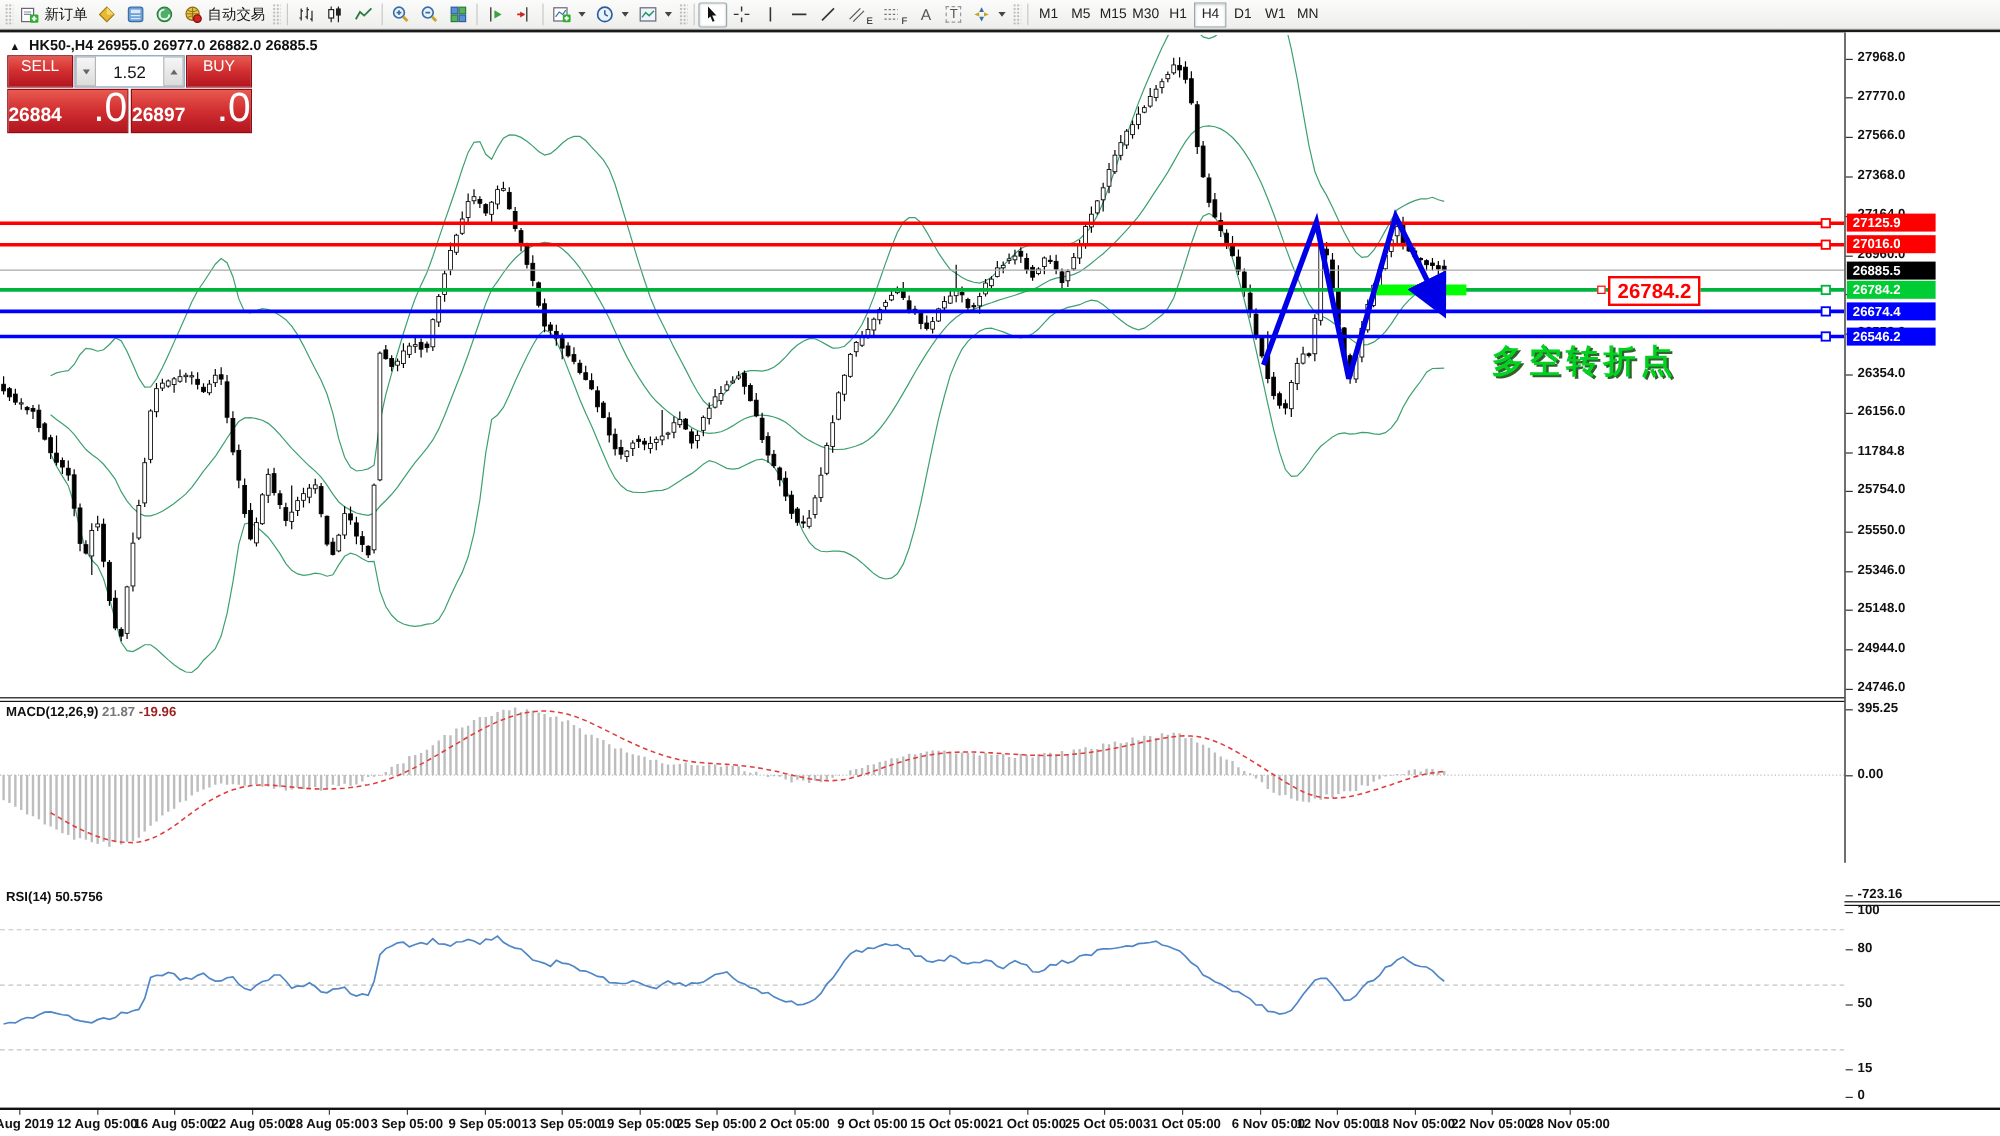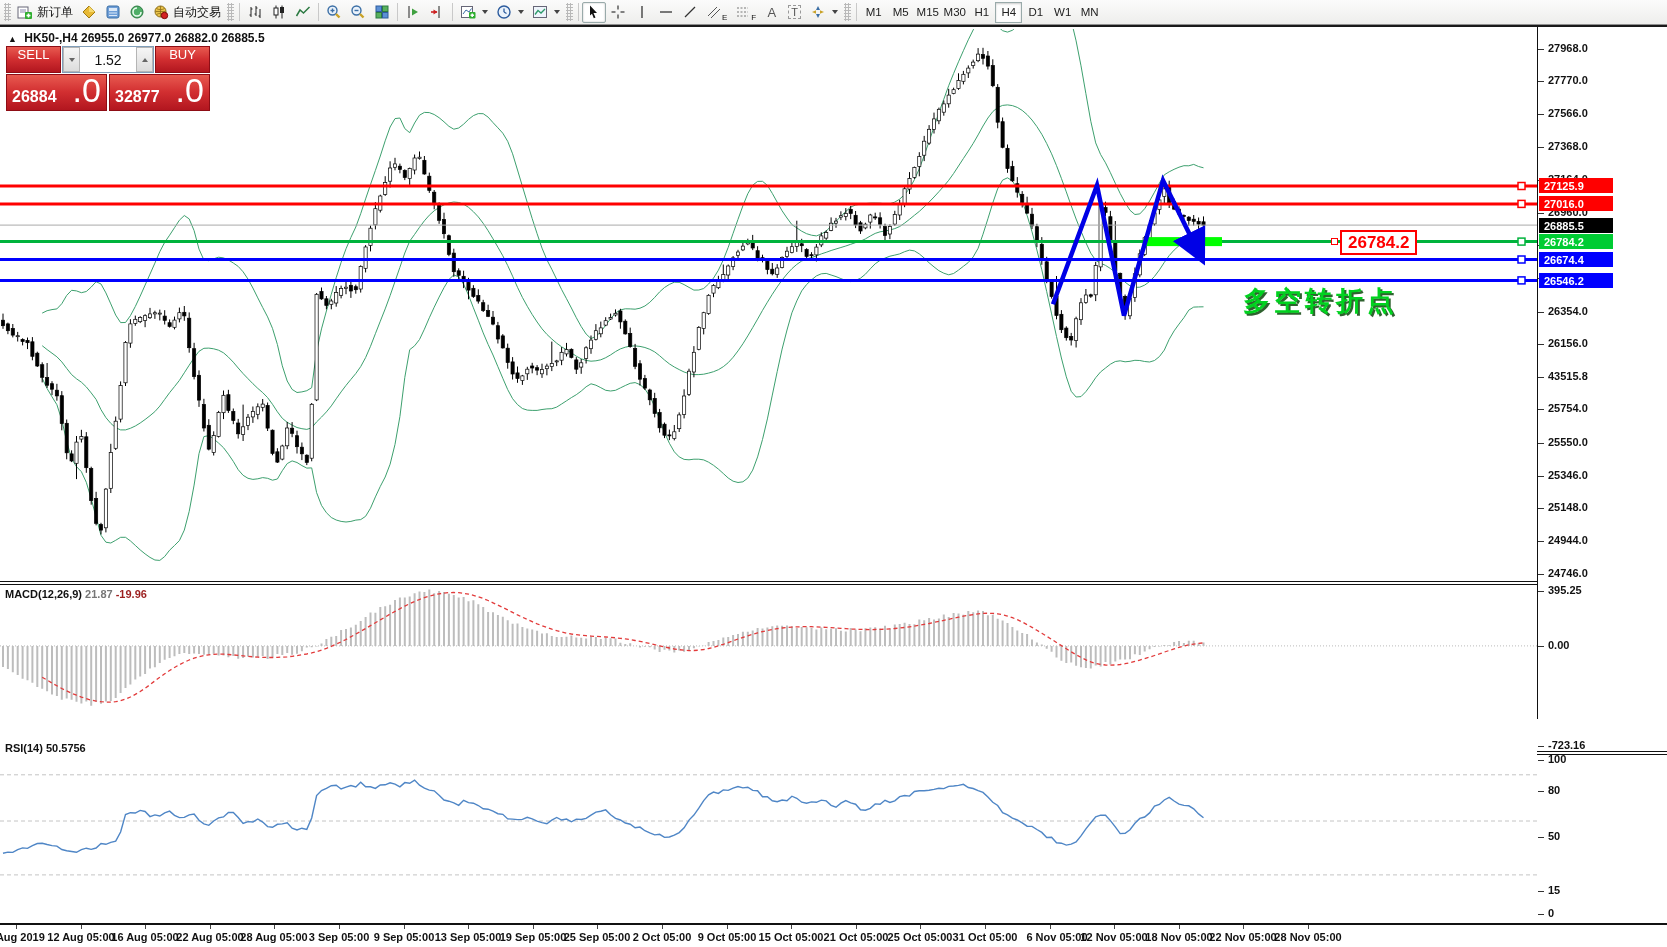--- a/index.html
+++ b/index.html
@@ -47,21 +47,21 @@
   .tp-row1{display:flex;gap:1px;height:27px;}
   .tp-row2{display:flex;gap:2px;height:37px;margin-top:1px;}
   .tp-btn{background:linear-gradient(180deg,#e85a50 0%,#d22f31 48%,#b2161f 100%);border:1px solid #8e0d15;
     color:#fff;display:flex;align-items:flex-start;justify-content:center;box-sizing:border-box;}
   .tp-sell,.tp-buy{flex:0 0 55px;font-size:13px;}
   .tp-vol{flex:1;background:#fff;border:1px solid #7f9db9;display:flex;align-items:stretch;box-sizing:border-box;}
   .tp-vol .vbtn{width:17px;background:linear-gradient(#f6f6f6,#dcdcdc);border:1px solid #b5b5b5;display:flex;align-items:center;justify-content:center;box-sizing:border-box;}
   .tp-vol .vbtn .up{width:0;height:0;border-left:3.5px solid transparent;border-right:3.5px solid transparent;border-bottom:4px solid #666;}
   .tp-vol .vbtn .dn{width:0;height:0;border-left:3.5px solid transparent;border-right:3.5px solid transparent;border-top:4px solid #666;}
   .tp-vol .vval{flex:1;display:flex;align-items:center;justify-content:center;font-size:14px;color:#111;}
-  .tp-big{flex:1;display:flex;align-items:baseline;justify-content:center;gap:16px;}
+  .tp-big{flex:1;display:flex;align-items:baseline;justify-content:space-between;gap:16px;}
   .tp-big .pmain{font-size:16px;font-weight:700;}
   .tp-big .pfrac{font-size:34px;font-weight:400;line-height:30px;}
 
   
   #callout{position:absolute;z-index:25;border:2px solid #ff0000;background:#fff;color:#ff0000;
     font-size:17px;font-weight:600;padding:0 6px;line-height:21px;white-space:nowrap;}
   #callout-handle{position:absolute;z-index:25;width:7px;height:7px;background:#fff;border:1.5px solid #ff0000;box-sizing:border-box;}
   #cn-note{position:absolute;z-index:25;font-size:27px;font-weight:700;color:#00d21f;letter-spacing:4px;
     text-shadow:2px 2px 0 rgba(10,70,10,.85);white-space:nowrap;}
 </style>
@@ -681,21 +681,21 @@
         <div class="axis-lbl" style="top:179px">26960.0</div>
         <div class="axis-tick" style="top:218px"></div>
         <div class="axis-lbl" style="top:211px">26762.0</div>
         <div class="axis-tick" style="top:251px"></div>
         <div class="axis-lbl" style="top:244px">26558.0</div>
         <div class="axis-tick" style="top:285px"></div>
         <div class="axis-lbl" style="top:278px">26354.0</div>
         <div class="axis-tick" style="top:317px"></div>
         <div class="axis-lbl" style="top:310px">26156.0</div>
         <div class="axis-tick" style="top:350px"></div>
-        <div class="axis-lbl" style="top:343px">43515.8</div>
+        <div class="axis-lbl" style="top:343px">11784.8</div>
         <div class="axis-tick" style="top:382px"></div>
         <div class="axis-lbl" style="top:375px">25754.0</div>
         <div class="axis-tick" style="top:416px"></div>
         <div class="axis-lbl" style="top:409px">25550.0</div>
         <div class="axis-tick" style="top:449px"></div>
         <div class="axis-lbl" style="top:442px">25346.0</div>
         <div class="axis-tick" style="top:481px"></div>
         <div class="axis-lbl" style="top:474px">25148.0</div>
         <div class="axis-tick" style="top:514px"></div>
         <div class="axis-lbl" style="top:507px">24944.0</div>
@@ -795,21 +795,21 @@
         <div class="tp-btn tp-buy">
             <span>BUY</span>
           </div>
       </div>
       <div class="tp-row2">
         <div class="tp-btn tp-big">
           <span class="pmain">26884</span>
             <span class="pfrac">.0</span>
         </div>
         <div class="tp-btn tp-big">
-          <span class="pmain">32877</span>
+          <span class="pmain">26897</span>
             <span class="pfrac">.0</span>
         </div>
       </div>
     </div>
 
     <div id="callout" style="left: 1340px; top: 202.626px;">26784.2</div>
     <div id="callout-handle" style="left: 1331px; top: 211.126px;"></div>
     <div id="cn-note" style="left: 1243px; top: 256.301px; color: rgb(0, 210, 31);">多空转折点</div>
   </div>
 </div>

